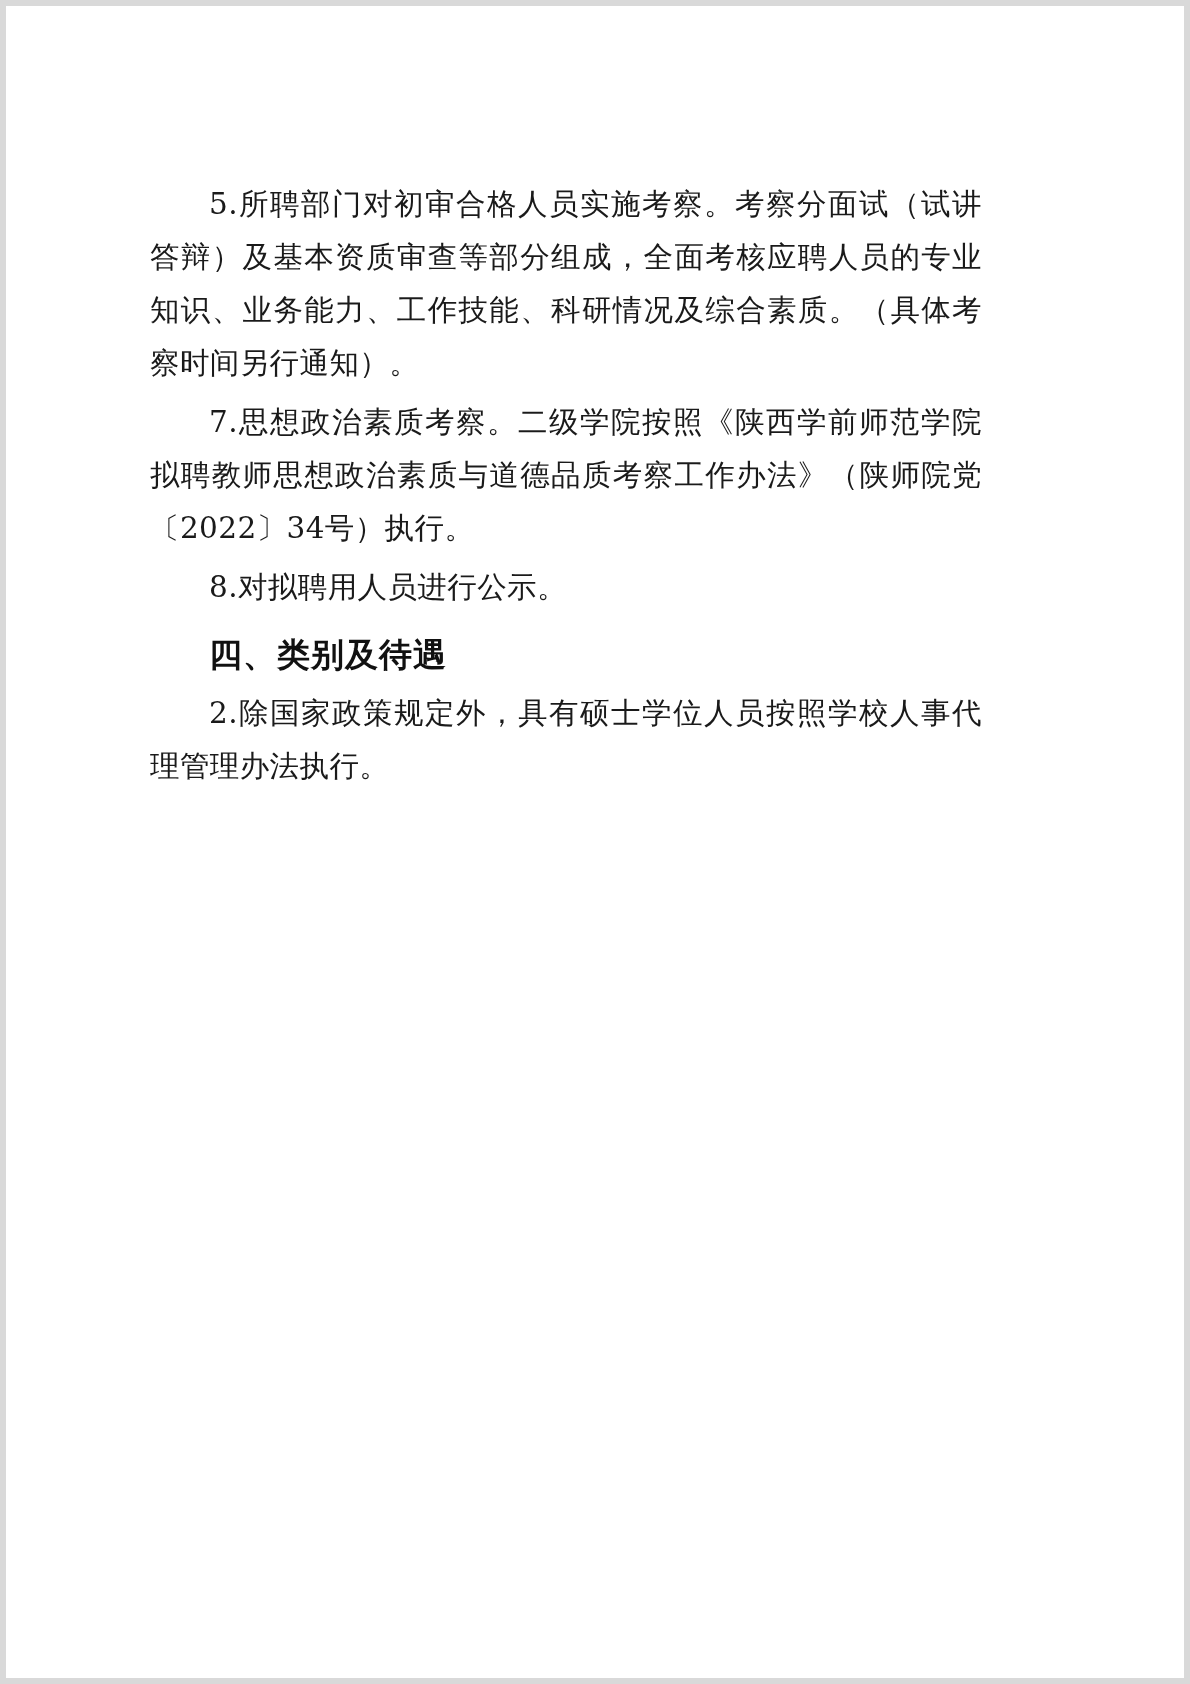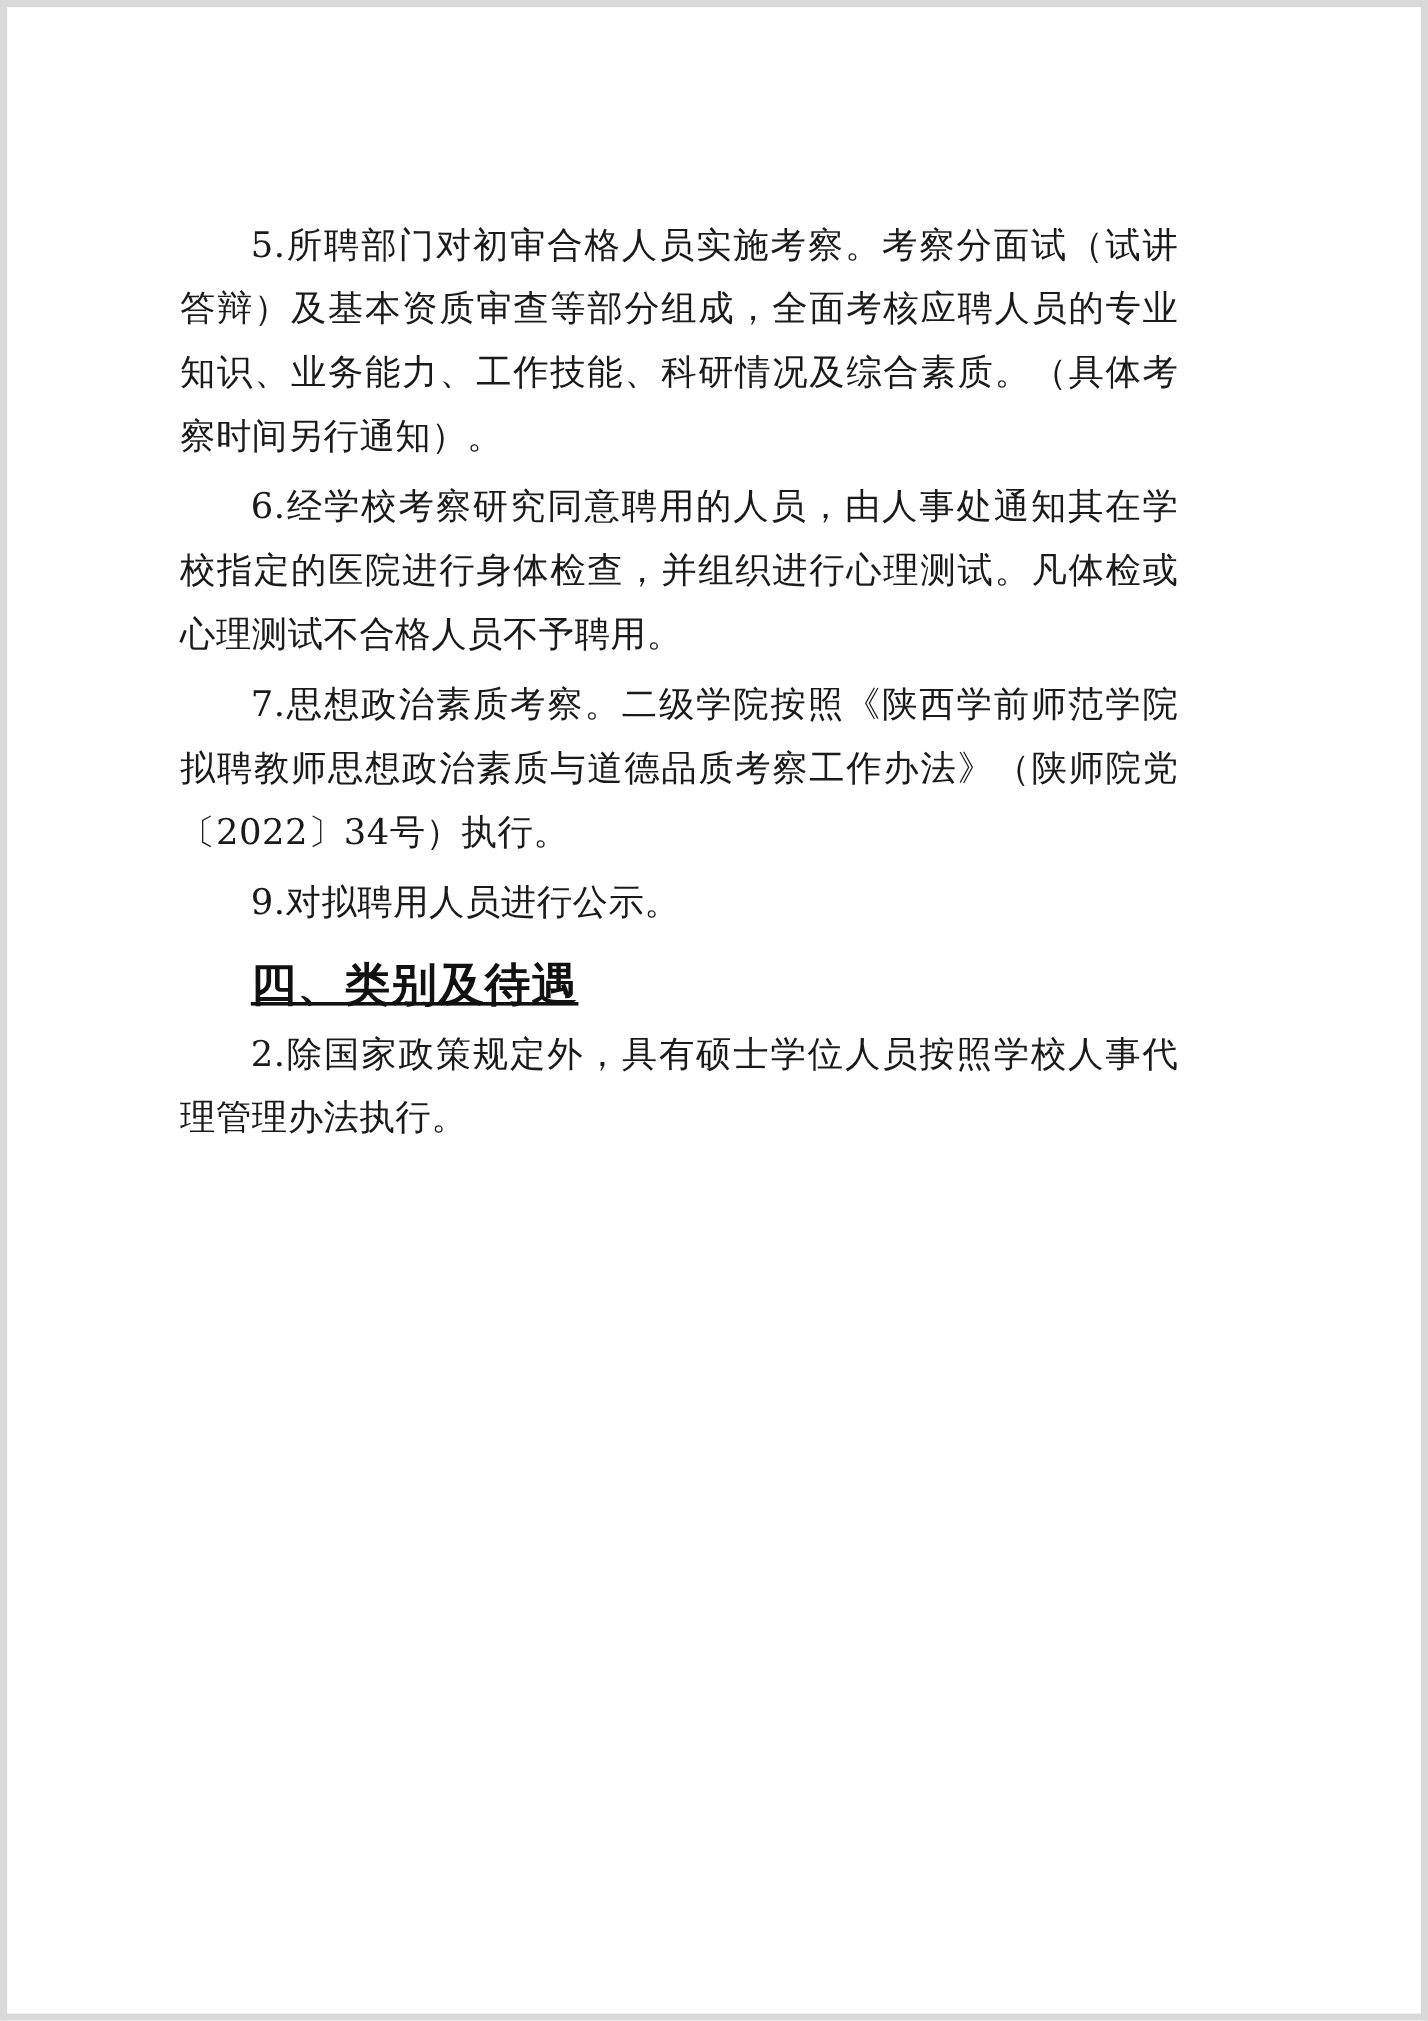--- a/index.html
+++ b/index.html
@@ -52,40 +52,38 @@
     margin: 0 0 6px 0;
     text-align: justify;
     text-justify: inter-ideograph;
     letter-spacing: 0.4px;
   }
   .para.tight {
     margin-bottom: 2px;
   }
   .heading {
     font-family: "DejaVu Serif", "Liberation Serif", serif;
-    font-size: 38px;
+    font-size: 33px;
     font-weight: bold;
     line-height: 53px;
     color: #111111;
     text-indent: 59px;
     margin: 14px 0 6px 0;
     letter-spacing: 1px;
-    text-decoration: underline;
   }
 </style>
 </head>
 <body>
 
 <div class="page">
   <div class="page-border-top"></div>
   <div class="page-border-bottom"></div>
   <div class="page-border-left"></div>
   <div class="page-border-right"></div>
 
   <div class="content">
     <p class="para">5.所聘部门对初审合格人员实施考察。考察分面试（试讲答辩）及基本资质审查等部分组成，全面考核应聘人员的专业知识、业务能力、工作技能、科研情况及综合素质。（具体考察时间另行通知）。</p>
-    <p class="para">6.经学校考察研究同意聘用的人员，由人事处通知其在学校指定的医院进行身体检查，并组织进行心理测试。凡体检或心理测试不合格人员不予聘用。</p>
     <p class="para">7.思想政治素质考察。二级学院按照《陕西学前师范学院拟聘教师思想政治素质与道德品质考察工作办法》（陕师院党〔2022〕34号）执行。</p>
-    <p class="para tight">9.对拟聘用人员进行公示。</p>
+    <p class="para tight">8.对拟聘用人员进行公示。</p>
     <h2 class="heading">四、类别及待遇</h2>
     <p class="para">2.除国家政策规定外，具有硕士学位人员按照学校人事代理管理办法执行。</p>
   </div>
 </div>
 
 </body></html>

